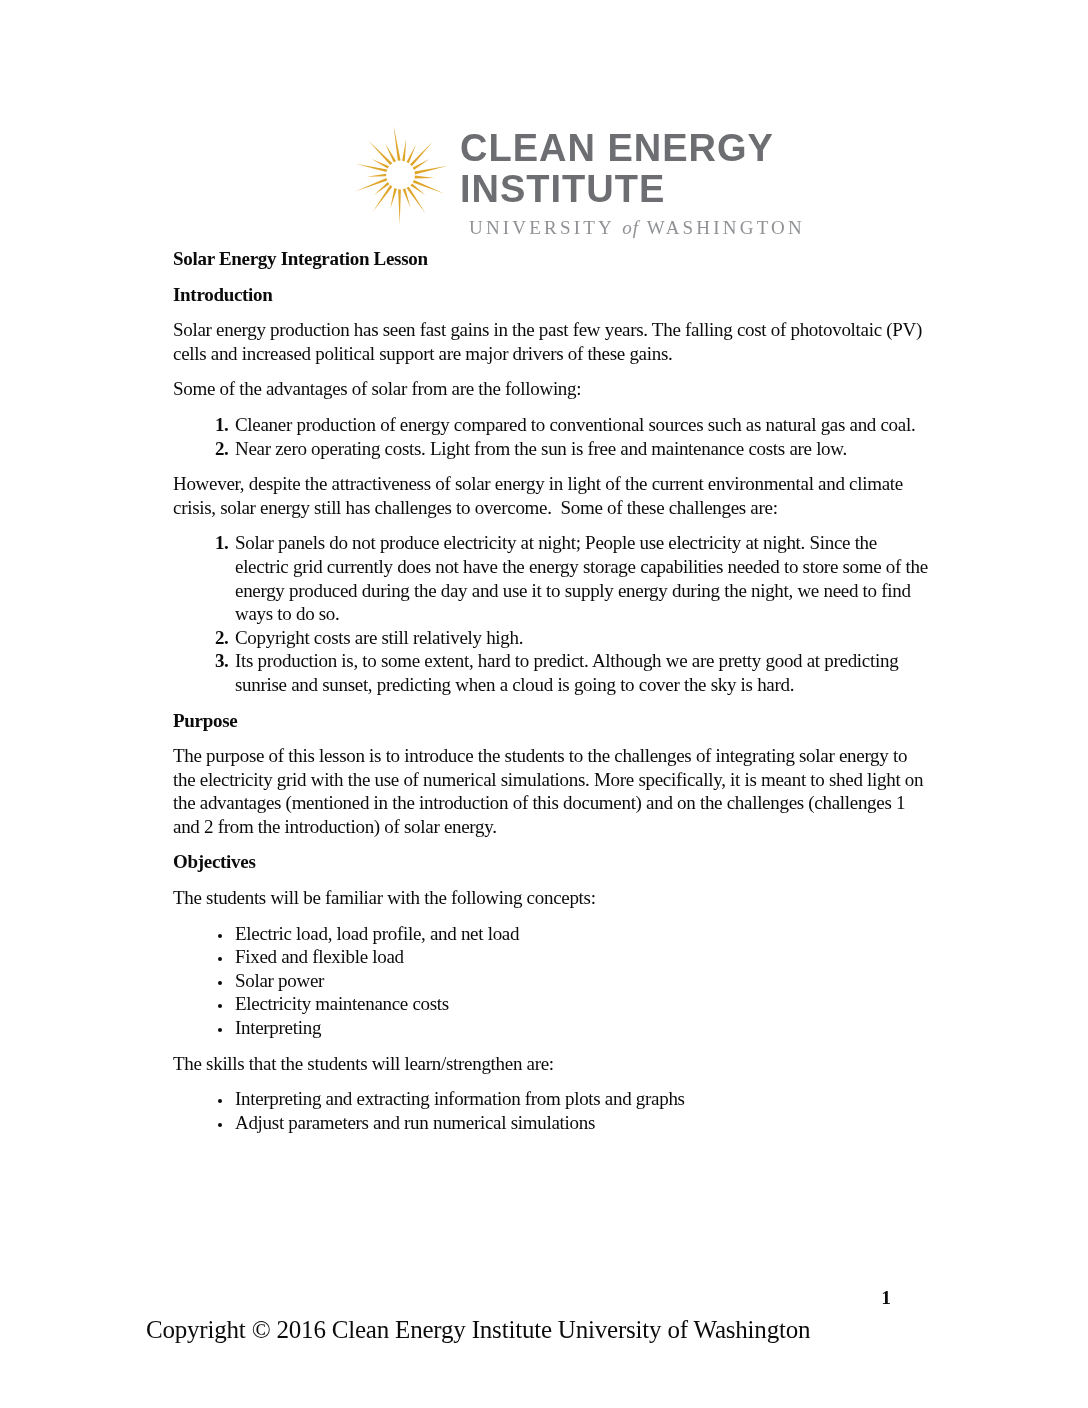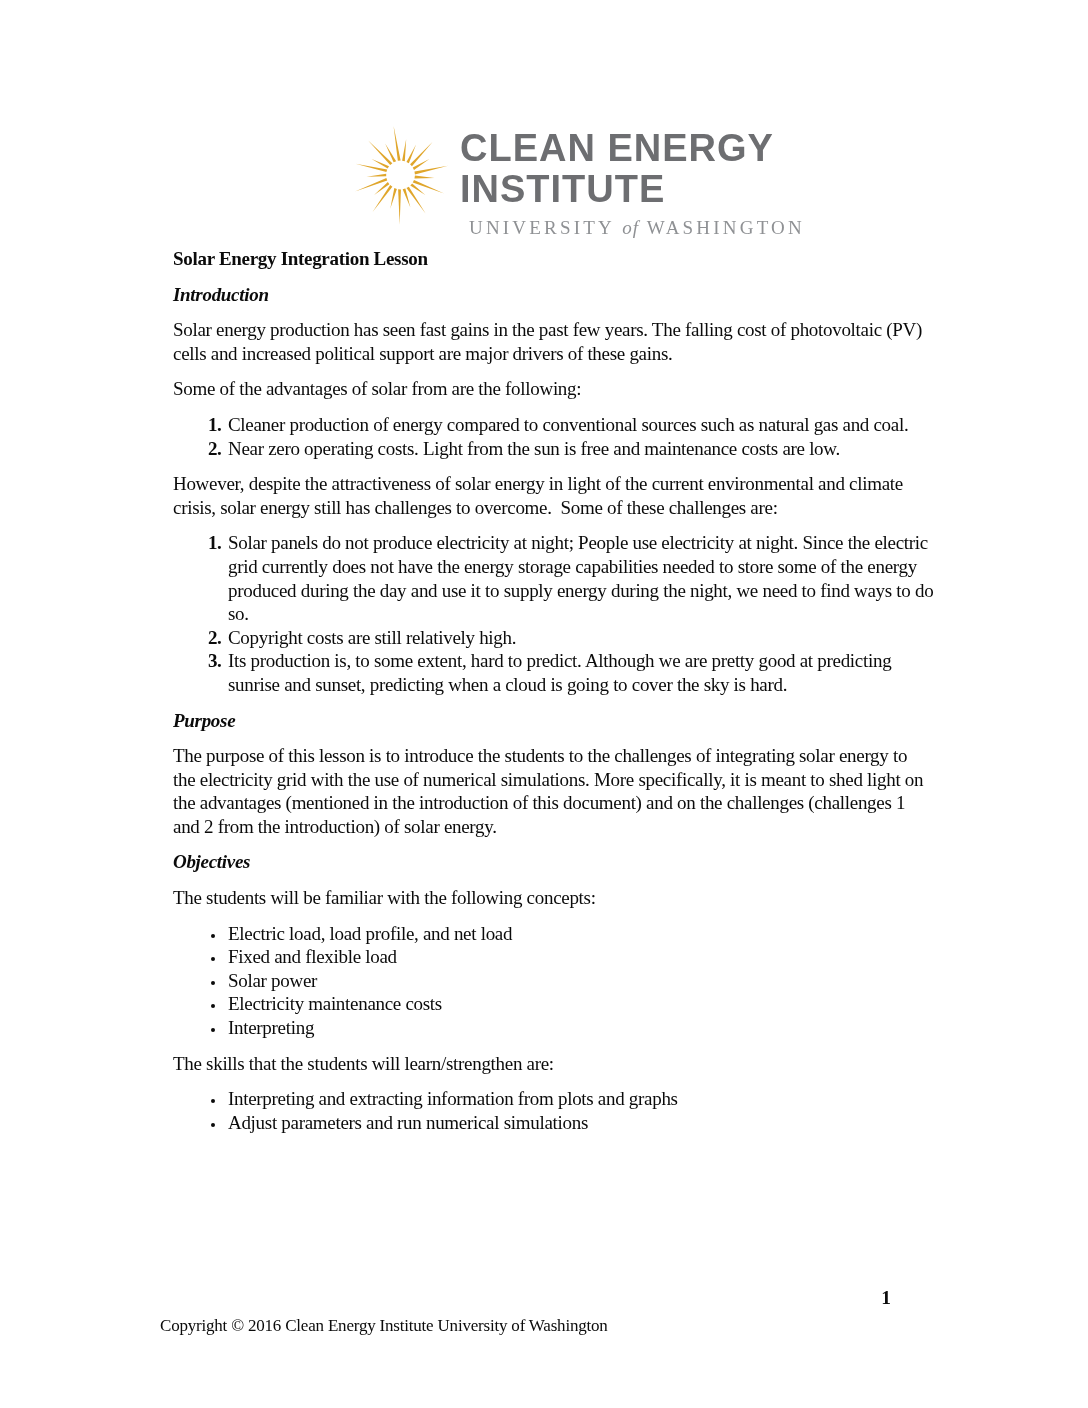--- a/index.html
+++ b/index.html
@@ -50,47 +50,47 @@
     left: 161px;
     top: 240px;
     width: 778px;
     font-size: 19px;
     line-height: 23.6px;
     letter-spacing: -0.3px;
   }
   .content p, .content h1, .content h2 { margin: 12px; padding: 0; font-size: 19px; }
   .body-text { white-space: pre-wrap; }
   h1.doc-title { font-weight: bold; margin-top: 7px; }
-  h2.section-heading { font-weight: bold; font-style: italic; }
+  h2.section-heading { font-weight: bold; }
 
   .gap    { margin-top: 22px; }
   .gap-sm { margin-top: 18px; }
   .gap-lg { margin-top: 46px; }
 
   ol.num-list, ul.bullet-list {
-    margin: 0; padding: 0 0 0 65px;
+    margin: 7px; padding: 0 0 0 65px;
   }
   ol.num-list li { list-style: decimal; padding-left: 2px; }
   ol.num-list li::marker { font-weight: bold; }
   ul.bullet-list li { list-style: disc; padding-left: 2px; }
   ul.bullet-list li::marker { font-size: 15px; }
 
   
   .page-number {
     position: absolute;
     top: 1287px;
     right: 160px;
     font-size: 19.5px;
     font-weight: bold;
   }
   .copyright {
     position: absolute;
-    left: 160px;
+    left: 146px;
     top: 1316px;
-    font-size: 17px;
+    font-size: 25px;
     letter-spacing: -0.2px;
   }
 </style>
 </head>
 <body>
 
 <div class="page">
 
   <div class="logo">
     <div class="logo-icon">

